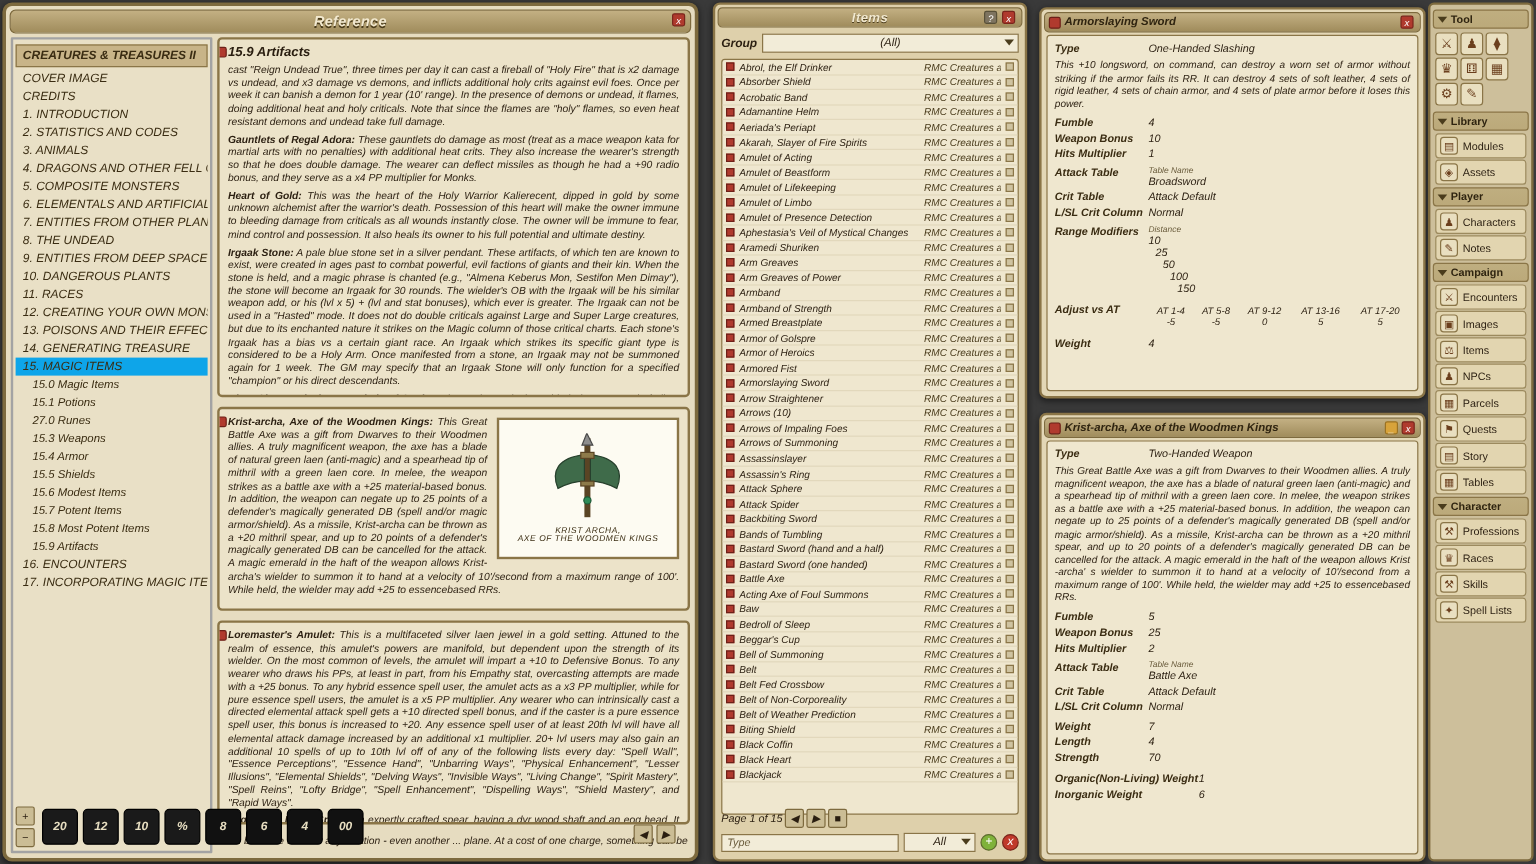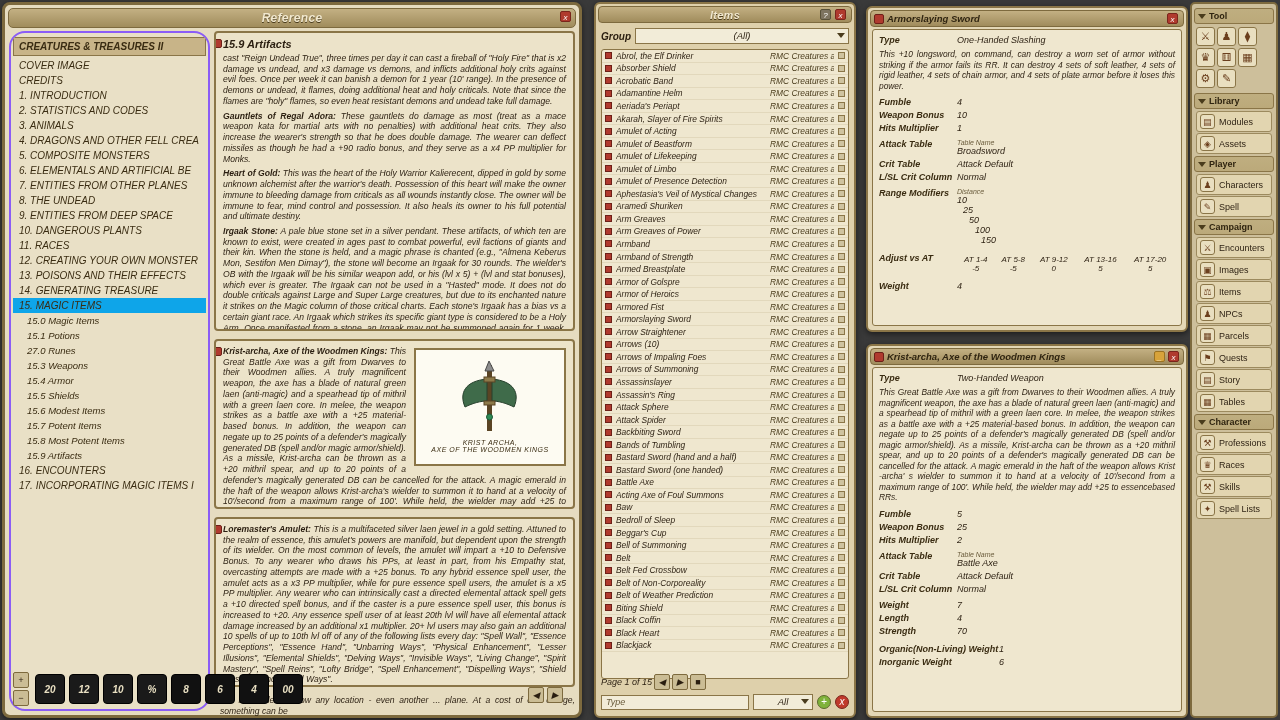--- a/index.html
+++ b/index.html
@@ -48,21 +48,21 @@
     height:20px; margin:3px 3px 0 3px;
     background:linear-gradient(#c3b083,#a08c5c);
     border:1px solid #7d6a3e; border-radius:5px;
     display:flex; align-items:center; justify-content:center; position:relative;
   }
   #reference .rf-head .panel-title { font-size:12px; }
   .rf-body { position:absolute; top:26px; left:4px; right:4px; bottom:4px; display:flex; }
 
   
   .toc {
-    width:201px; background:#e9e0c6; border:2px solid #8b5cf6; border-radius:16px;
+    width:168px; background:#e9e0c6; border:2px solid #a3a3a3; border-radius:1px;
     padding:4px 2px; overflow:hidden;
   }
   .toc-head {
     background:#c8b488; border:1px solid #8a7547; font-weight:bold; font-size:10px;
     padding:3px 5px; margin-bottom:2px; color:#3a2c12;
   }
   .toc-item {
     padding:2px 6px; font-size:10px; color:#3a2c12; cursor:pointer; white-space:nowrap; overflow:hidden;
   }
   .toc-item.sub { padding-left:14px; font-size:9.5px; }
@@ -787,21 +787,21 @@
       <div class="tb-sec-head">
         <span class="tri"></span>
         <span>Player</span>
       </div>
       <div class="tb-item">
         <span class="tb-ico">♟</span>
         <span>Characters</span>
       </div>
       <div class="tb-item">
         <span class="tb-ico">✎</span>
-        <span>Spell</span>
+        <span>Notes</span>
       </div>
       <div class="tb-sec-head">
         <span class="tri"></span>
         <span>Campaign</span>
       </div>
       <div class="tb-item">
         <span class="tb-ico">⚔</span>
         <span>Encounters</span>
       </div>
       <div class="tb-item">

